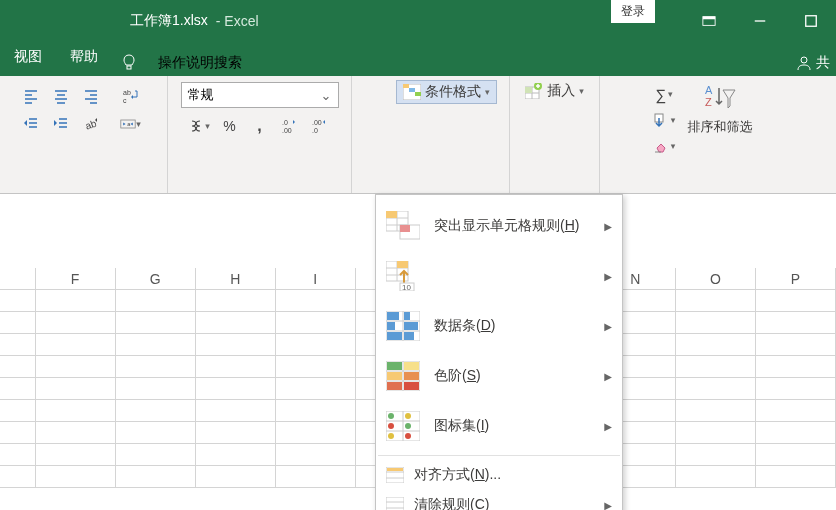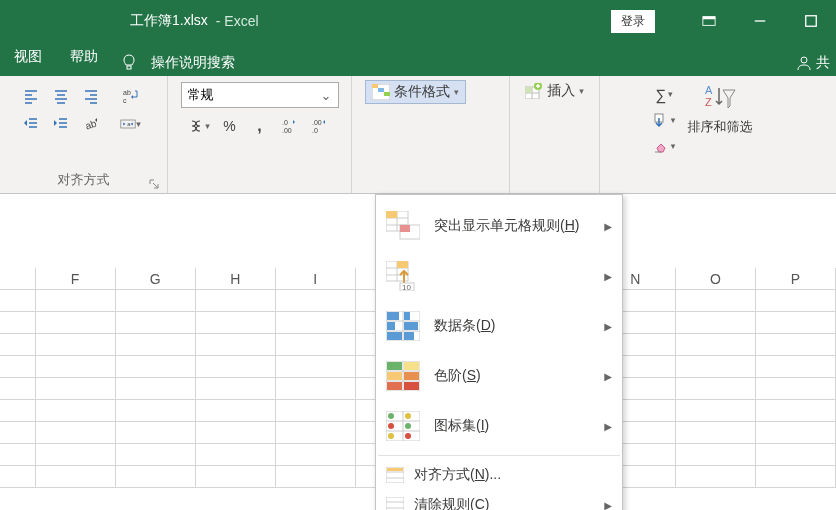--- a/index.html
+++ b/index.html
@@ -2,29 +2,29 @@
 <html><head>
 <meta charset="utf-8">
 <style>
 * { box-sizing: border-box; margin: 0; padding: 0; font-family: "Microsoft YaHei", "Segoe UI", sans-serif; }
 body { width: 836px; height: 510px; overflow: hidden; background: #fff; font-size: 12px; }
 
 
 .titlebar { height: 42px; background: #227447; display: flex; align-items: center; position: relative; }
 .titlebar .fname { color: #fff; font-size: 14px; margin-left: 130px; }
 .titlebar .app { color: #d4e9dd; font-size: 14px; margin-left: 8px; }
-.titlebar .right { position: absolute; right: 0; display: flex; align-items: center; gap: 1px; }
+.titlebar .right { position: absolute; right: 0; display: flex; align-items: flex-start; gap: 1px; }
 .titlebar .login { background: #fff; color: #333; padding: 3px 10px; font-size: 12px; margin-right: 28px; }
 .titlebar .winbtn { width: 50px; height: 42px; display: flex; align-items: center; justify-content: center; color: #fff; }
 .winbtn svg { width: 14px; height: 14px; }
 
 
 .tabstrip { height: 34px; background: #227447; display: flex; align-items: flex-end; padding-left: 0; padding-bottom: 4px; position: relative; }
 .tab { color: #fff; padding: 6px 14px; font-size: 14px; }
-.tellme { display: flex; align-items: center; color: #ffffff; font-size: 14px; margin-left: 10px; gap: 15px; }
+.tellme { display: flex; align-items: center; color: #000000; font-size: 14px; margin-left: 10px; gap: 22px; }
 .tellme .bulb { width: 14px; height: 18px; }
 .share { position: absolute; right: 6px; color: #fff; display: flex; align-items: center; gap: 4px; font-size: 14px; }
 
 
 .ribbon { height: 118px; background: #f3f2f1; border-bottom: 1px solid #c4c4c4; display: flex; position: relative; }
 .group { border-right: 1px solid #d4d4d4; display: flex; flex-direction: column; align-items: center; padding: 4px 8px 2px 8px; }
 .group-body { flex: 1; display: flex; align-items: flex-start; }
 .group-label { font-size: 13px; color: #666; padding: 4px 0 2px 0; display: flex; align-items: center; justify-content: center; width: 100%; position: relative; }
 .group-label .launcher { position: absolute; right: 0; bottom: 2px; }
 
@@ -53,21 +53,21 @@
 .big-cmd svg { width: 34px; height: 34px; }
 
 
 .colhdr { height: 22px; display: flex; border-bottom: 1px solid #d4d4d4; font-size: 14px; color: #555; }
 .ch { width: 81px; display: flex; align-items: center; justify-content: center; border-right: 1px solid #d4d4d4; }
 .grid { }
 .row { height: 22px; display: flex; border-bottom: 1px solid #d4d4d4; }
 .cell { width: 81px; border-right: 1px solid #d4d4d4; }
 
 
-.cf-button { position: absolute; left: 365px; top: 4px; display: flex; align-items: center; gap: 4px; background: #d5e1f2; border: 1px solid #a5b8d1; padding: 2px 6px; font-size: 14px; color: #3b3a39; }
+.cf-button { position: absolute; left: 396px; top: 4px; display: flex; align-items: center; gap: 4px; background: #d5e1f2; border: 1px solid #a5b8d1; padding: 2px 6px; font-size: 14px; color: #3b3a39; }
 .dropdown { position: absolute; left: 375px; top: 118px; width: 248px; background: #fff; border: 1px solid #c4c4c4; box-shadow: 2px 2px 6px rgba(0,0,0,0.2); padding: 6px 0; z-index: 10; }
 .dd-item { display: flex; align-items: center; padding: 10px 10px; position: relative; font-size: 14px; color: #3b3a39; }
 .dd-item .dd-ico { width: 34px; height: 30px; margin-right: 14px; flex-shrink: 0; }
 .dd-item .arrow { position: absolute; right: 10px; color: #666; font-size: 10px; }
 .dd-thin { padding: 6px 10px; }
 .dd-thin .dd-ico { width: 18px; height: 16px; margin-right: 10px; }
 .dd-sep { height: 1px; background: #e1e1e1; margin: 4px 2px; }
 
 u.hot { text-decoration: underline; }
 </style>
@@ -196,26 +196,20 @@
             <svg class="icon" viewBox="0 0 20 16">
               <rect x="1" y="3" width="18" height="10" fill="none" stroke="#888"></rect>
               <path d="M4 6 L7 8 L4 10" fill="#3573b8"></path>
               <path d="M16 6 L13 8 L16 10" fill="#3573b8"></path>
               <text x="9" y="11" font-size="7" fill="#444">a</text>
             </svg>
             <span style="font-size:9px;color:#666">▾</span>
           </div>
       </div>
     </div>
-    <div class="group-label">
-        <span>对齐方式</span>
-      <svg class="launcher" width="10" height="10" viewBox="0 0 10 10">
-          <path d="M1 1 L1 5 M1 1 L5 1 M4 4 L9 9 M9 5 L9 9 L5 9" stroke="#888" fill="none"></path>
-        </svg>
-    </div>
   </div>
 
   <div class="group num-group">
     <div class="group-body num-body" style="flex-direction:column;align-items:center">
       <div class="num-format">
         <span>常规</span>
         <span style="color:#666">⌄</span>
       </div>
       <div class="align-row">
         <div class="rb-btn">

